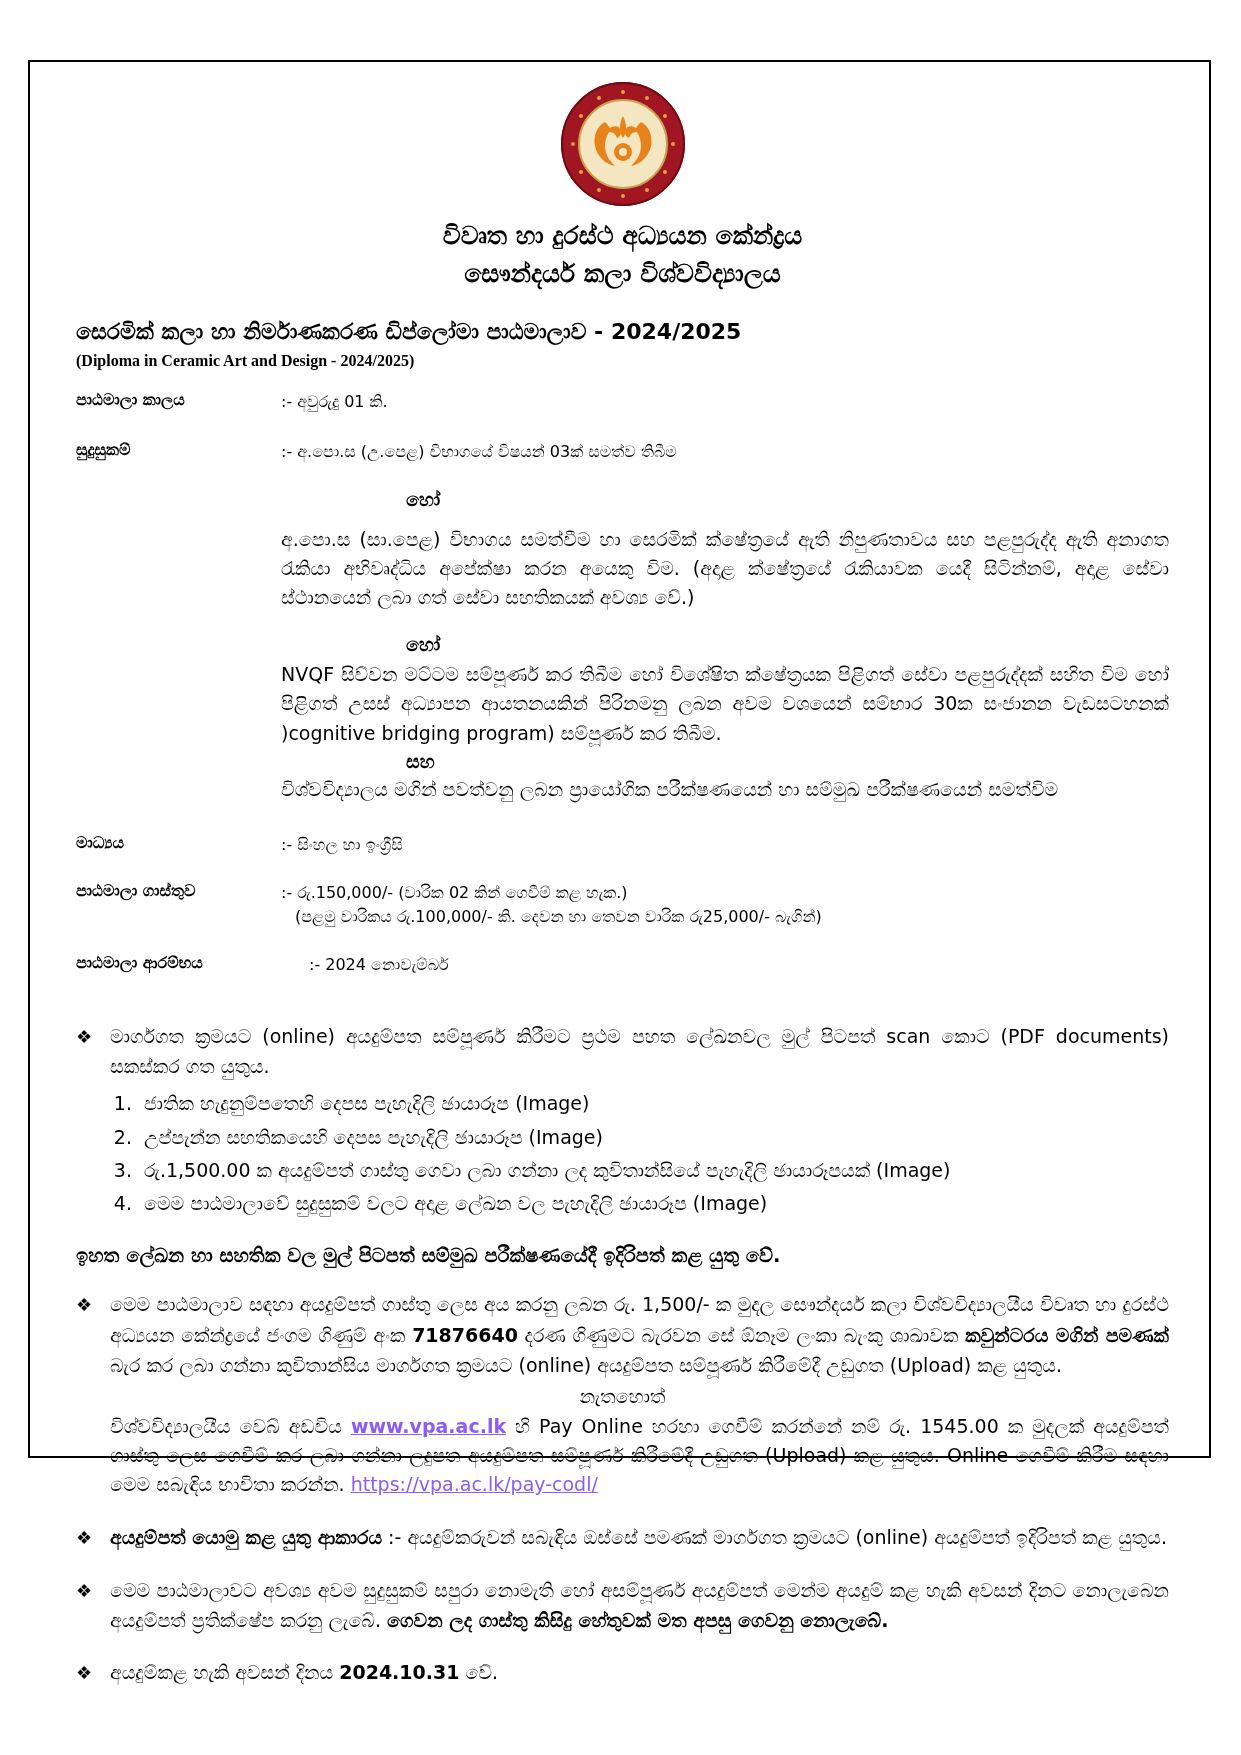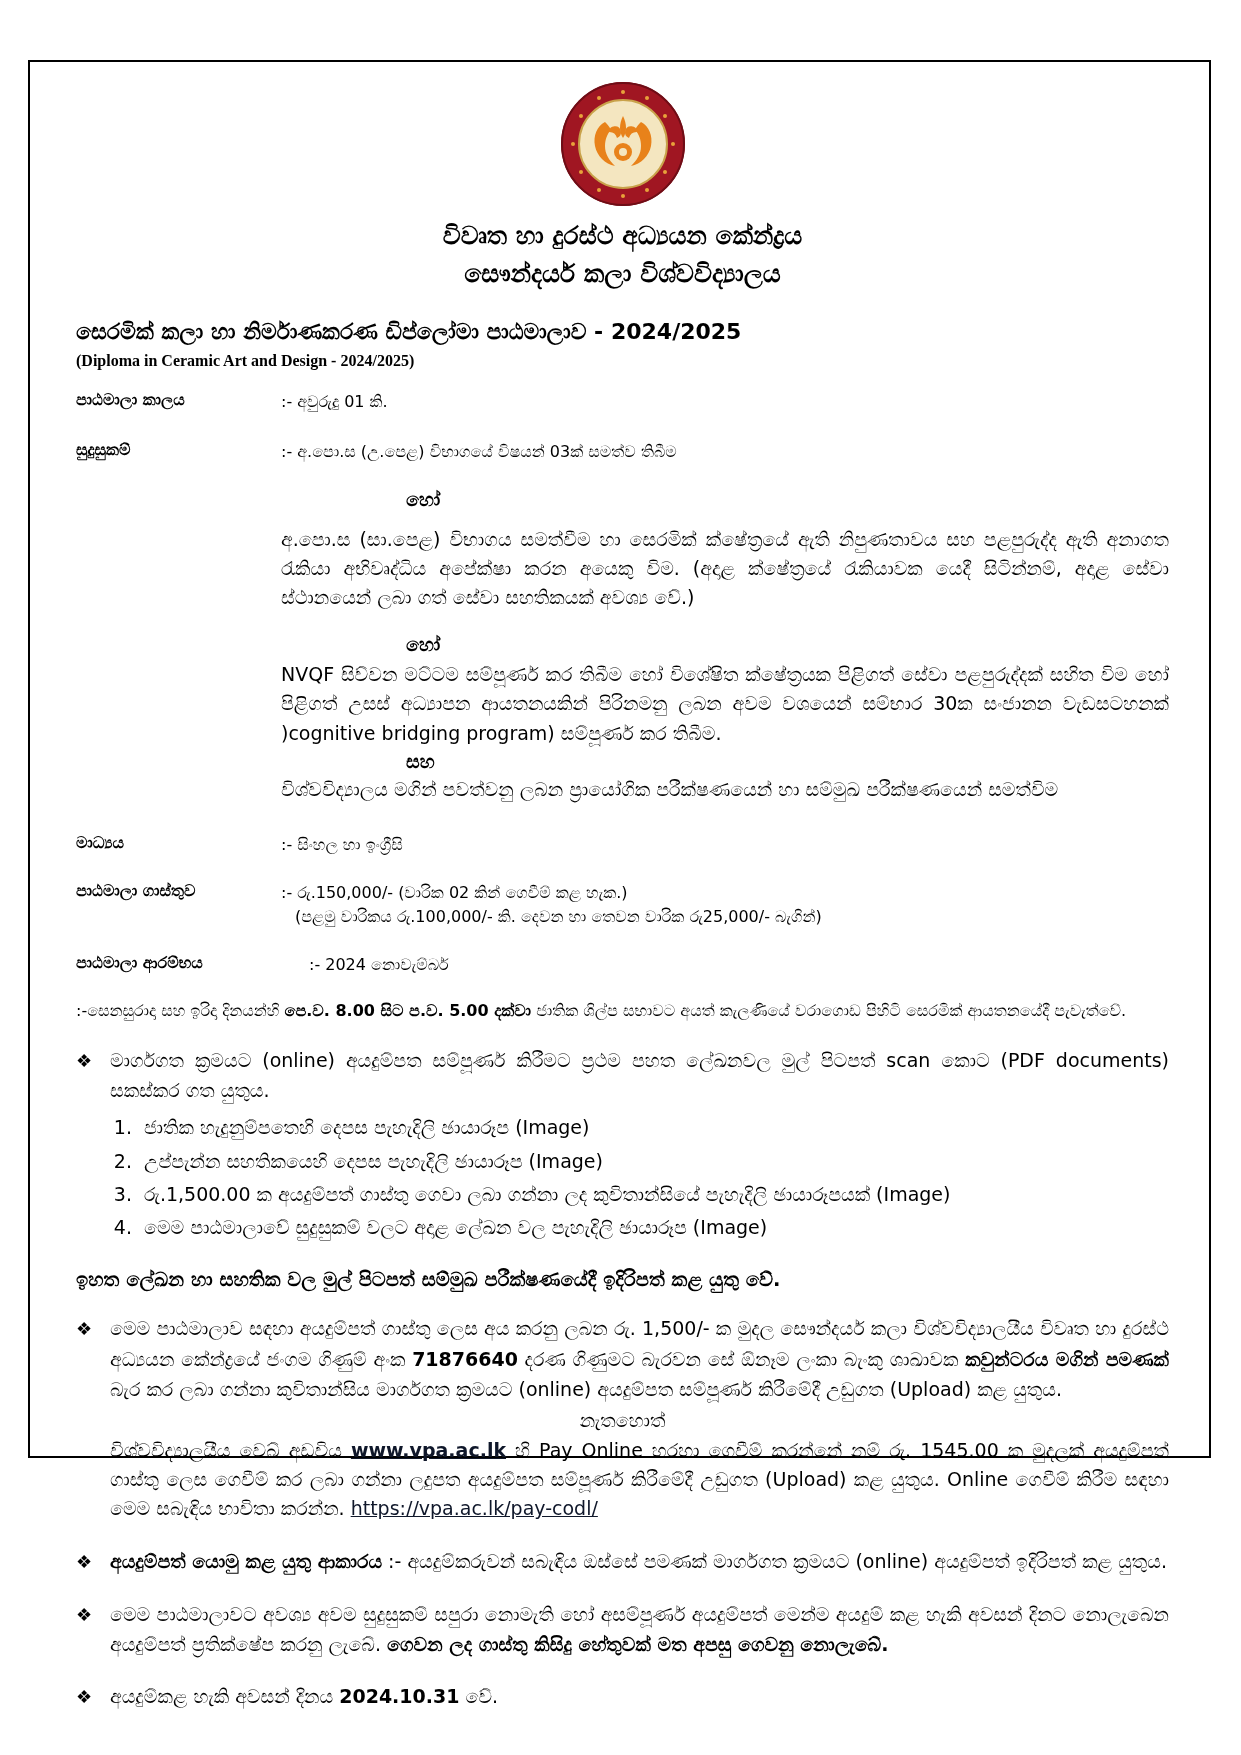--- a/index.html
+++ b/index.html
@@ -25,21 +25,21 @@
   .indent-block{margin-left:205px;font-size:19px;line-height:1.55;text-align:justify;}
   .or-word{font-weight:bold;margin:14px 0 14px 130px;font-size:19px;}
   .and-word{font-weight:bold;margin:2px 0 2px 130px;font-size:19px;}
   .bullet-item{display:flex;margin-top:22px;font-size:19px;line-height:1.6;}
   .bullet-item .glyph{flex:0 0 34px;font-size:18px;padding-top:2px;}
   .bullet-item .btxt{flex:1;text-align:justify;}
   ol.numlist{margin:6px 0 0 0;padding-left:62px;font-size:19px;line-height:1.75;}
   ol.numlist li{padding-left:6px;}
   .bold-note{font-weight:bold;font-size:19.5px;margin-top:24px;}
   .centered-word{text-align:center;font-size:19px;margin:4px 0;}
-  .link{color:#0f172a;text-decoration:underline;}
+  .link{color:#8b5cf6;text-decoration:underline;}
   .link.bold{font-weight:bold;}
   b.inlinebold{font-weight:bold;}
 </style>
 </head>
 <body>
 
 <div class="doc-frame">
 
   <div class="logo-wrap">
     <svg width="128" height="128" viewBox="0 0 128 128">
@@ -106,21 +106,20 @@
       <div style="margin-left:14px;">(පළමු වාරිකය  රු.100,000/- කි.  දෙවන හා  තෙවන  වාරික රු25,000/- බැගින්)</div>
     </div>
   </div>
 
   <div class="row" style="margin-top:24px;gap:28px;">
     <div class="lbl">පාඨමාලා ආරම්භය</div>
     <div class="val">:- 2024 නොවැම්බර්</div>
   </div>
 
   <div class="row" style="margin-top:22px;">
-    <div class="val"><span>:-සෙනසුරාදා සහ ඉරිදා දිනයන්හි </span><b class="inlinebold">පෙ.ව. 8.00 සිට ප.ව. 5.00 දක්වා</b><span> ජාතික ශිල්ප  සභාවට අයත් කැලණියේ වරාගොඩ පිහිටි සෙරමික් ආයතනයේදී පැවැත්වේ.</span></div>
   </div>
 
   <div class="bullet-item">
     <div class="glyph">❖</div>
     <div class="btxt">මාර්ගගත ක්‍රමයට (online) අයදුම්පත සම්පූර්ණ කිරීමට ප්‍රථම පහත ලේඛනවල මුල් පිටපත් scan කොට (PDF documents) සකස්කර ගත යුතුය.</div>
   </div>
   <ol class="numlist">
     <li>ජාතික හැදුනුම්පතෙහි දෙපස පැහැදිලි ඡායාරූප (Image)</li>
     <li>උප්පැන්න සහතිකයෙහි දෙපස පැහැදිලි ඡායාරූප (Image)</li>
     <li>රු.1,500.00 ක අයදුම්පත් ගාස්තු ගෙවා ලබා ගන්නා ලද කුවිතාන්සියේ පැහැදිලි ඡායාරූපයක් (Image)</li>

